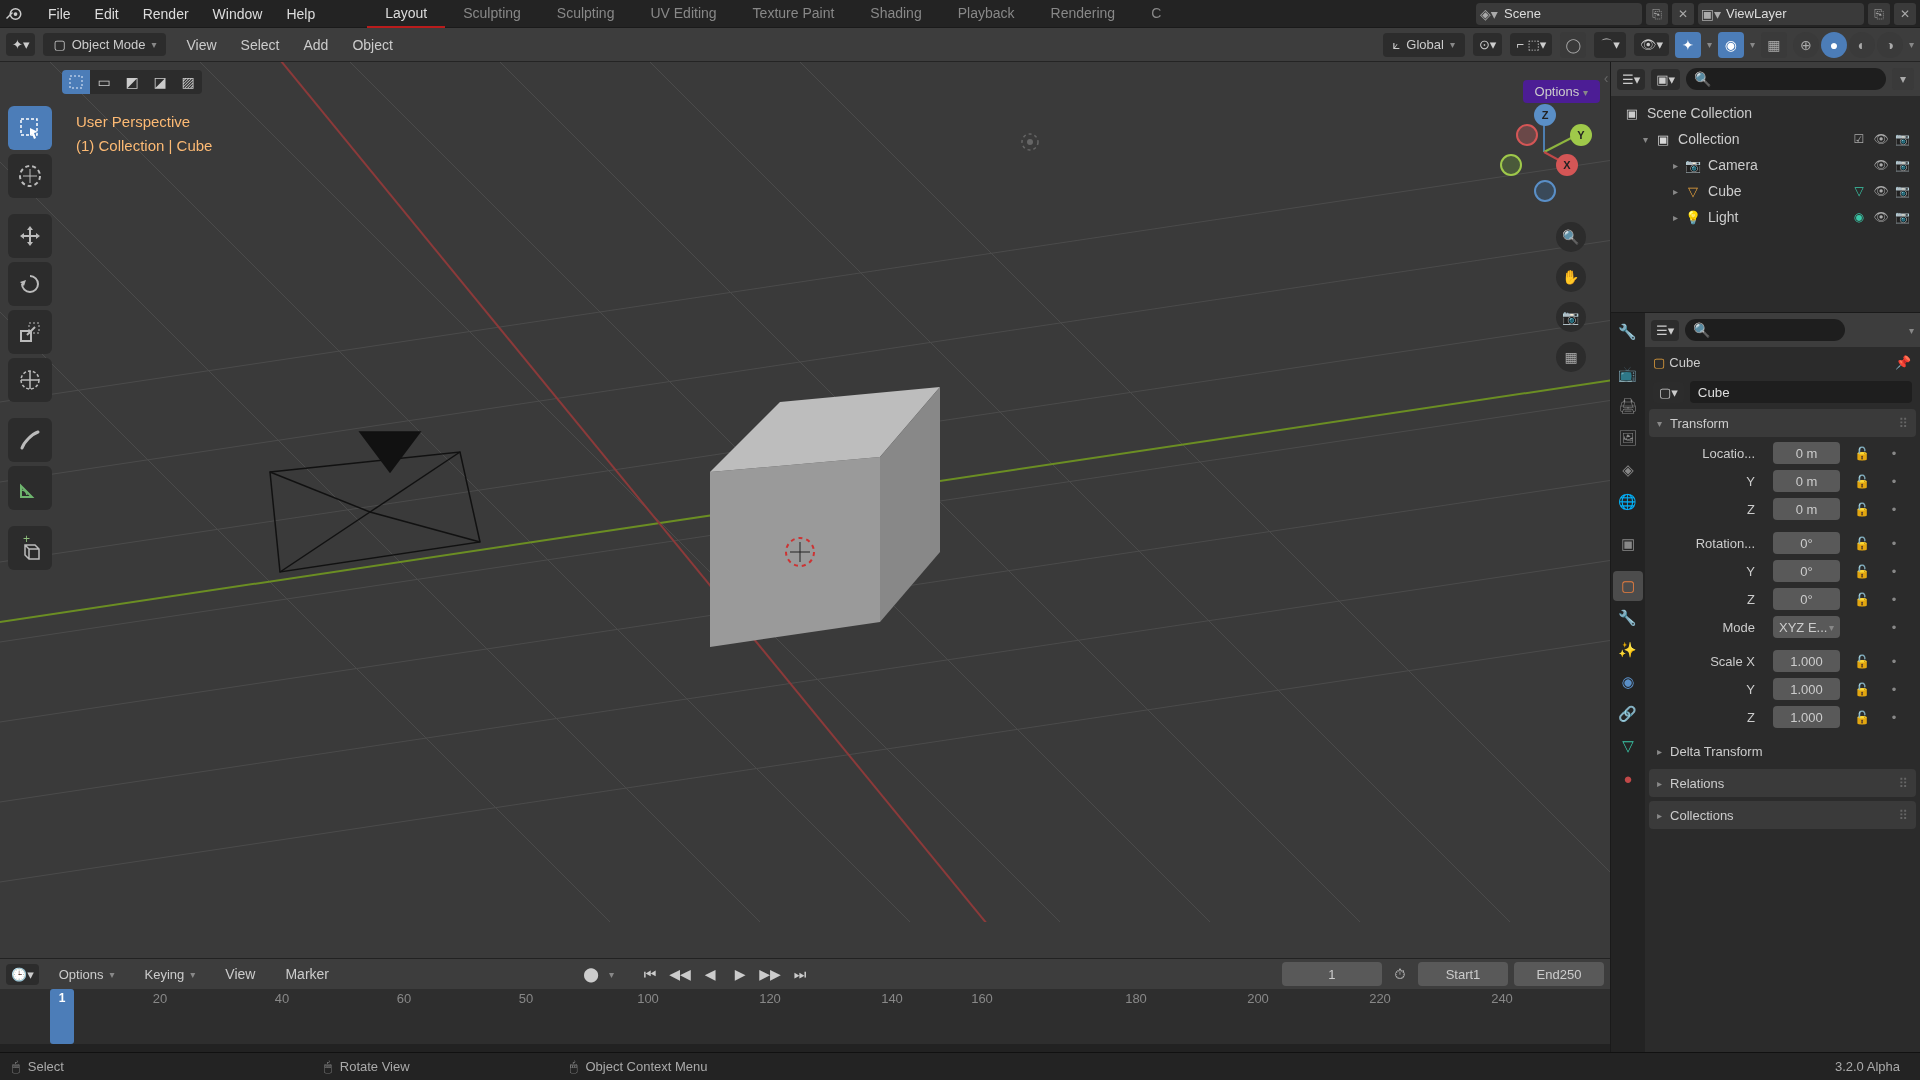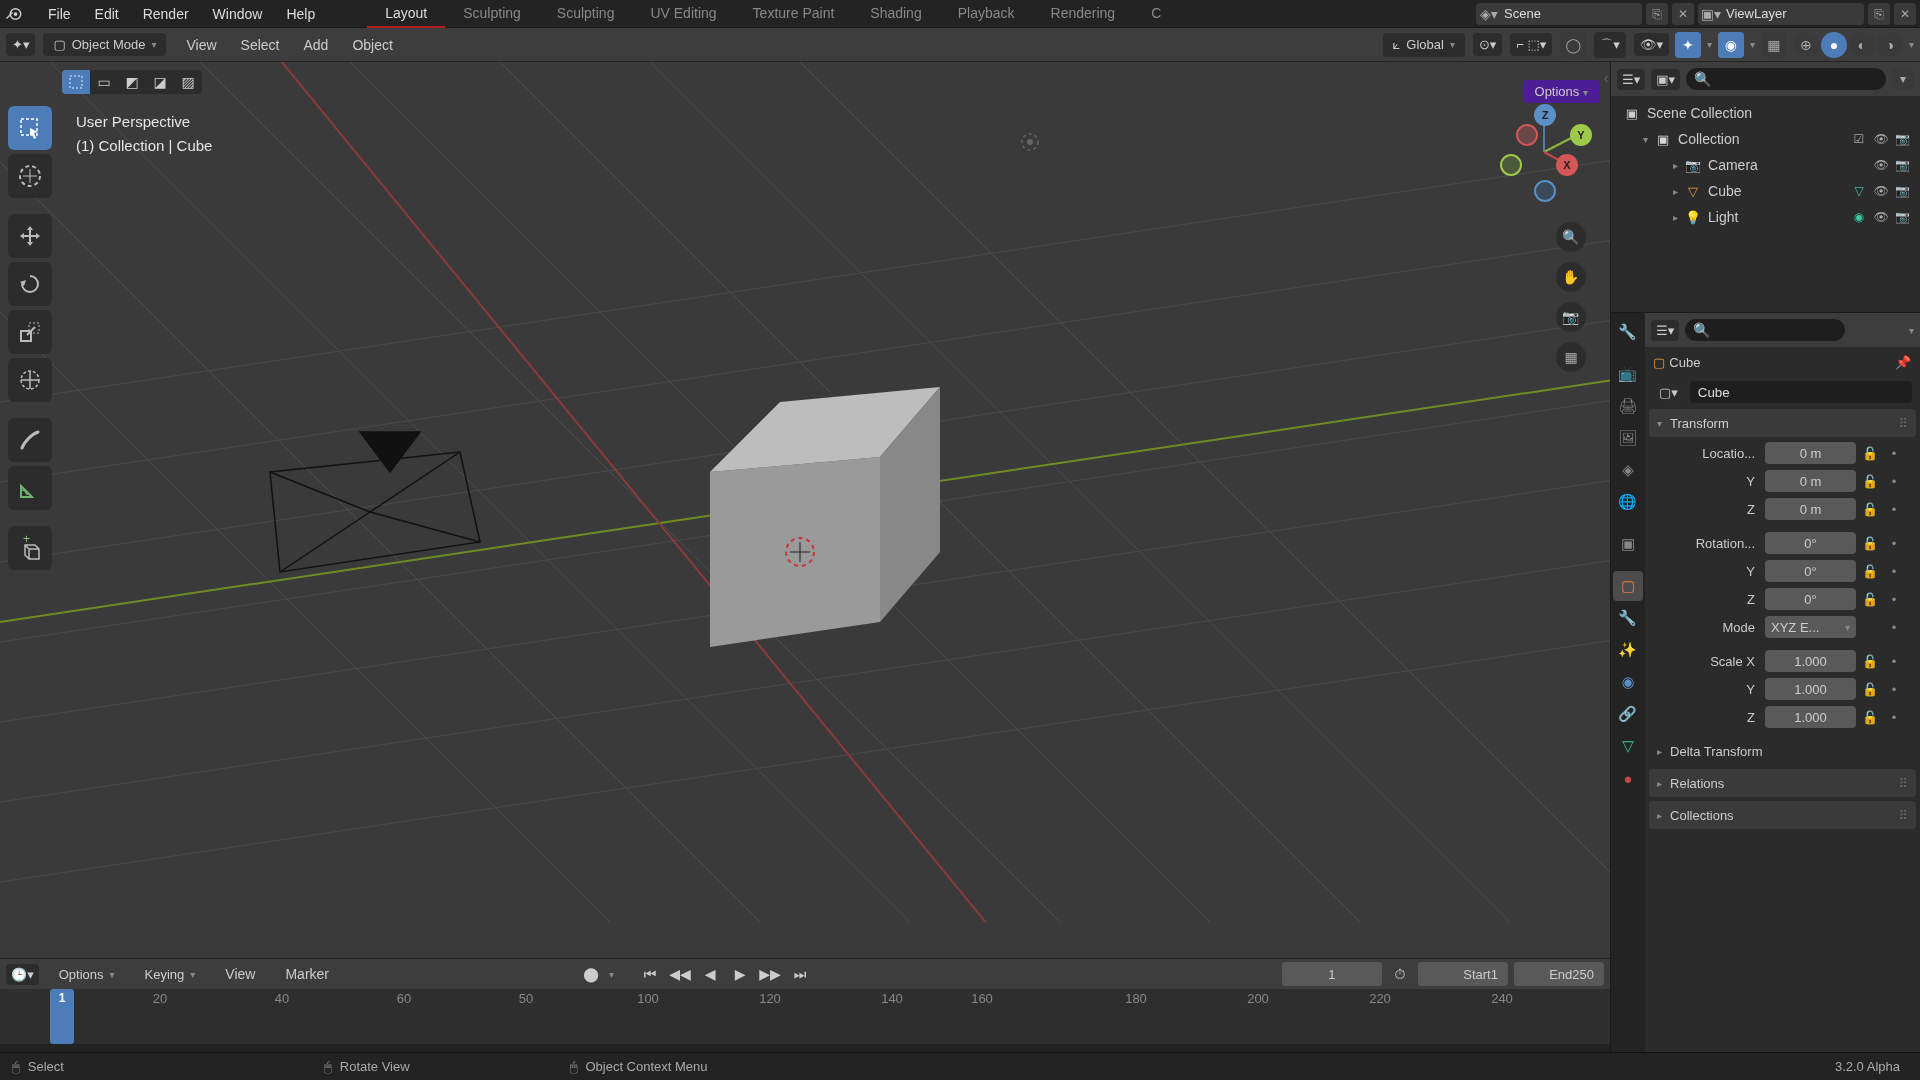--- a/index.html
+++ b/index.html
@@ -37,21 +37,21 @@
 
 .options-btn { position: absolute; top: 10px; right: 10px; background: #4c1d95; padding: 4px 12px; border-radius: 4px; font-size: 13px; cursor:pointer;margin-top:8px; }
 
 
 .select-pills { position: absolute; top: 8px; left: 62px; display:flex; }
 .select-pills .pill { width: 28px; height: 24px; background: #2c2c2c; display:flex;align-items:center;justify-content:center; cursor:pointer;}
 .select-pills .pill:first-child { border-radius: 4px 0 0 4px; background:#4c7db8;}
 .select-pills .pill:last-child { border-radius: 0 4px 4px 0;}
 
 
-.view-info { position:absolute; top: 48px; left: 76px; font-size: 15px; color: #e5e5e5; line-height: 1.6;}
+.view-info { position:absolute; top: 48px; left: 76px; font-size: 15px; color: #fdba74; line-height: 1.6;}
 
 
 .left-tools { position: absolute; top: 44px; left: 8px; display: flex; flex-direction: column; gap: 4px; }
 .tool-btn { width: 44px; height: 44px; background: #2c2c2c; border-radius: 6px; display:flex;align-items:center;justify-content:center; cursor:pointer; color:#ccc;}
 .tool-btn.active { background: #4c7db8; color:#fff;}
 
 
 .nav-gizmo { position:absolute; top:40px; right:16px; width:100px; height:100px; }
 .gizmo-ball { width: 22px; height: 22px; border-radius: 50%; position:absolute; display:flex;align-items:center;justify-content:center; font-size:11px; font-weight:bold; color:#222;}
 .nav-buttons { position:absolute; top: 160px; right: 24px; display:flex; flex-direction:column; gap: 10px;}
@@ -59,21 +59,21 @@
 
 
 .scene3d { position:absolute; inset:0; }
 
 
 .timeline { height: 94px; background: #333; border-top: 1px solid #222; display:flex; flex-direction:column;}
 .tl-header { height: 30px; background:#3d3d3d; display:flex; align-items:center; padding: 0 6px; gap: 10px;}
 .tl-center { margin: 0 auto; display:flex; gap: 6px; align-items:center;}
 .tl-tick-btn { width: 24px; height: 24px; display:flex;align-items:center;justify-content:center; cursor:pointer; color:#ccc; font-size:14px;}
 .tl-right { margin-left: auto; display:flex; gap: 6px; align-items:center;}
-.tl-numfield { background:#595959; border-radius: 4px; height: 24px; display:flex; align-items:center; padding: 0 10px; font-size: 13px; min-width: 90px; justify-content: flex-end;}
+.tl-numfield { background:#595959; border-radius: 4px; height: 24px; display:flex; align-items:center; padding: 0 10px; font-size: 13px; min-width: 90px; justify-content: center;}
 .tl-numfield.single { min-width: 100px; justify-content:center;}
 .tl-ruler { flex:1; position:relative; background:#2e2e2e; }
 .tl-tick { position:absolute; top: 2px; font-size: 13px; color:#888; transform:translateX(-50%);}
 .playhead { position:absolute; left: 50px; top:0; bottom:0; width: 24px; background:#4c7db8; border-radius:3px; display:flex;align-items:flex-start;justify-content:center; color:#fff; font-size:12px; padding-top:2px; font-weight:bold;}
 .tl-scrub { height: 8px; background:#222;}
 
 
 .right-area { width: 310px; display:flex; flex-direction:column; background:#2b2b2b; border-left:1px solid #1a1a1a;}
 .outliner { height: 250px; background:#2b2b2b; display:flex; flex-direction:column;}
 .outliner-header { height: 34px; background:#3d3d3d; display:flex; align-items:center; padding:0 6px; gap:6px;}
@@ -91,21 +91,21 @@
 .props { flex:1; display:flex; background:#2b2b2b; border-top: 1px solid #1a1a1a; overflow:hidden;}
 .props-header { height: 34px; background:#3d3d3d; display:flex; align-items:center; padding:0 6px; gap:6px;}
 .props-tabs { width: 34px; background:#232323; display:flex; flex-direction:column; padding-top: 4px; gap:2px;}
 .ptab { width: 30px; height: 30px; margin: 0 2px; border-radius: 4px; display:flex;align-items:center;justify-content:center; cursor:pointer; color:#888; font-size: 15px;}
 .ptab.active { background:#4c4c4c; color:#e87d3e;}
 .props-body { flex:1; display:flex; flex-direction:column; overflow:auto;}
 .props-row { display:flex; align-items:center; height: 30px; padding: 0 8px; gap:6px; font-size: 13px;}
 .props-row .breadcrumb { background:transparent; display:flex; align-items:center; gap:4px;}
 .props-panel-head { display:flex; align-items:center; height: 28px; padding: 0 8px; gap: 8px; cursor:pointer; background:#3a3a3a; border-radius: 4px; margin: 2px 4px; font-size: 13px;}
 .props-panel-head.sub { background:transparent;}
-.numrow { display:flex; align-items:center; height: 26px; padding: 0 10px 0 0; gap: 4px; font-size: 13px; margin: 1px 6px 1px 6px;}
+.numrow { display:flex; align-items:center; height: 26px; padding: 0 10px 0 0; gap: 12px; font-size: 13px; margin: 1px 6px 1px 6px;}
 .numrow .lbl { width: 110px; text-align:right; padding-right: 6px; color:#ccc; white-space:nowrap; overflow:hidden; text-overflow:ellipsis;}
 .numrow .val { flex:1; background:#595959; border-radius: 4px; height: 22px; display:flex;align-items:center;justify-content:center;}
 .numrow .linkbtn { width:20px;height:22px;display:flex;align-items:center;justify-content:center;color:#888;}
 
 
 .statusbar { height: 28px; background:#232323; border-top: 1px solid #111; display:flex; align-items:center; padding: 0 12px; gap: 40px; font-size: 13px; color:#aaa;}
 .statusbar .grp { display:flex; align-items:center; gap: 8px;}
 .statusbar .version { margin-left:auto; padding-right: 8px;}
 
 .chev { font-size: 10px; color:#888;}

